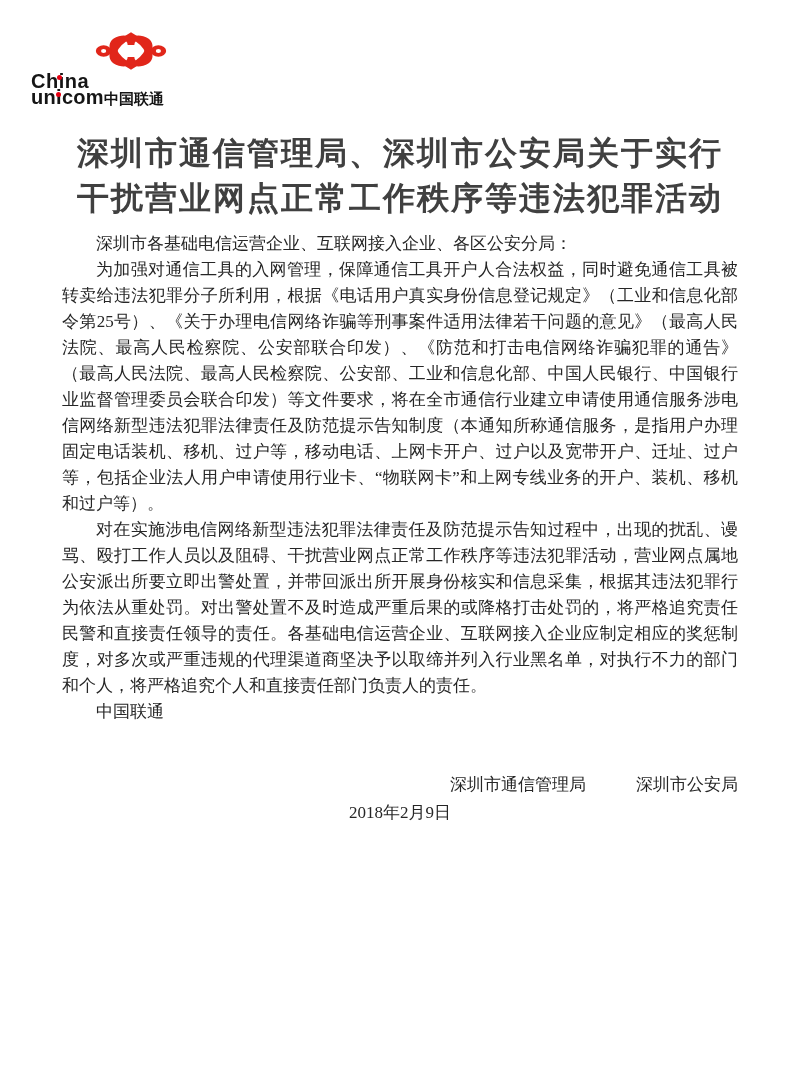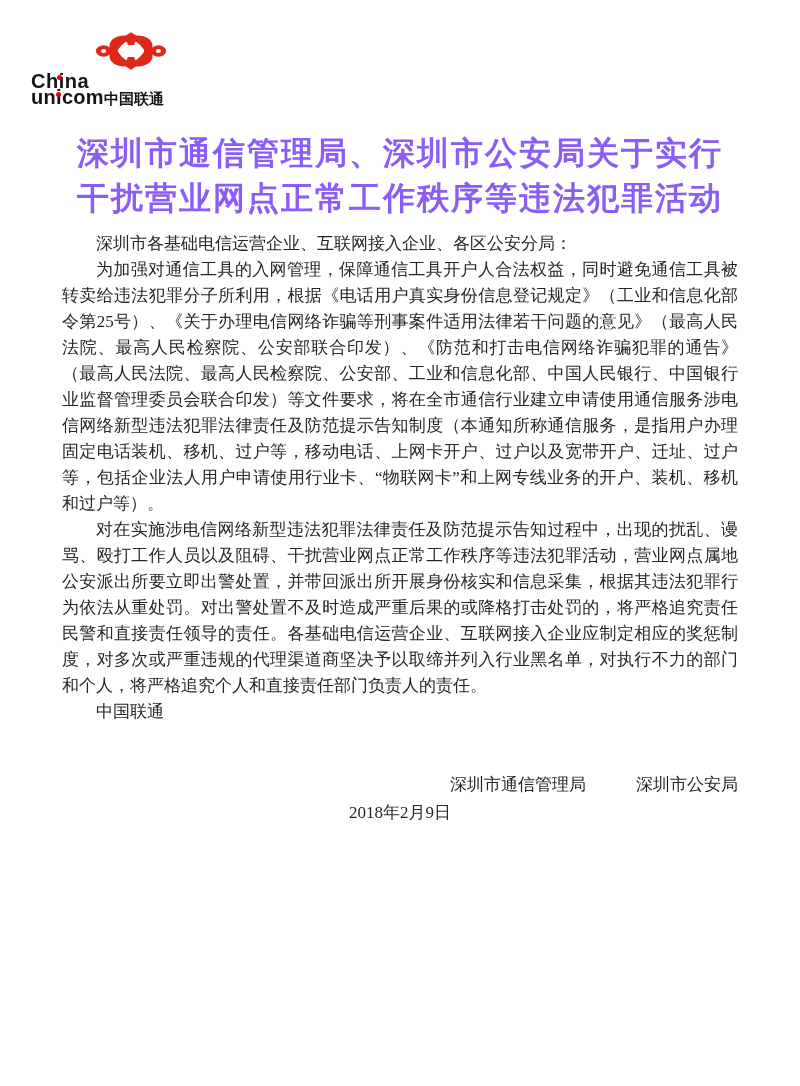--- a/index.html
+++ b/index.html
@@ -28,21 +28,21 @@
   .i-dot-2 { left:25px; top:19px; }
 
   
   .title-block {
     padding-top:131px;
     text-align:center;
     font-family:"Liberation Sans","DejaVu Sans",sans-serif;
   }
   .title-line {
     font-size:32px; line-height:45px; font-weight:bold;
-    color:#8b5cf6; letter-spacing:2px;text-align:center;
+    color:#404040; letter-spacing:2px;text-align:center;
   }
 
   
   .doc-body {
     margin:10px 62px 0 62px;
     font-size:17px; line-height:26px;
     color:#262626;
     text-align:justify;
   }
   .doc-body p { margin:0; text-indent:2em; }

